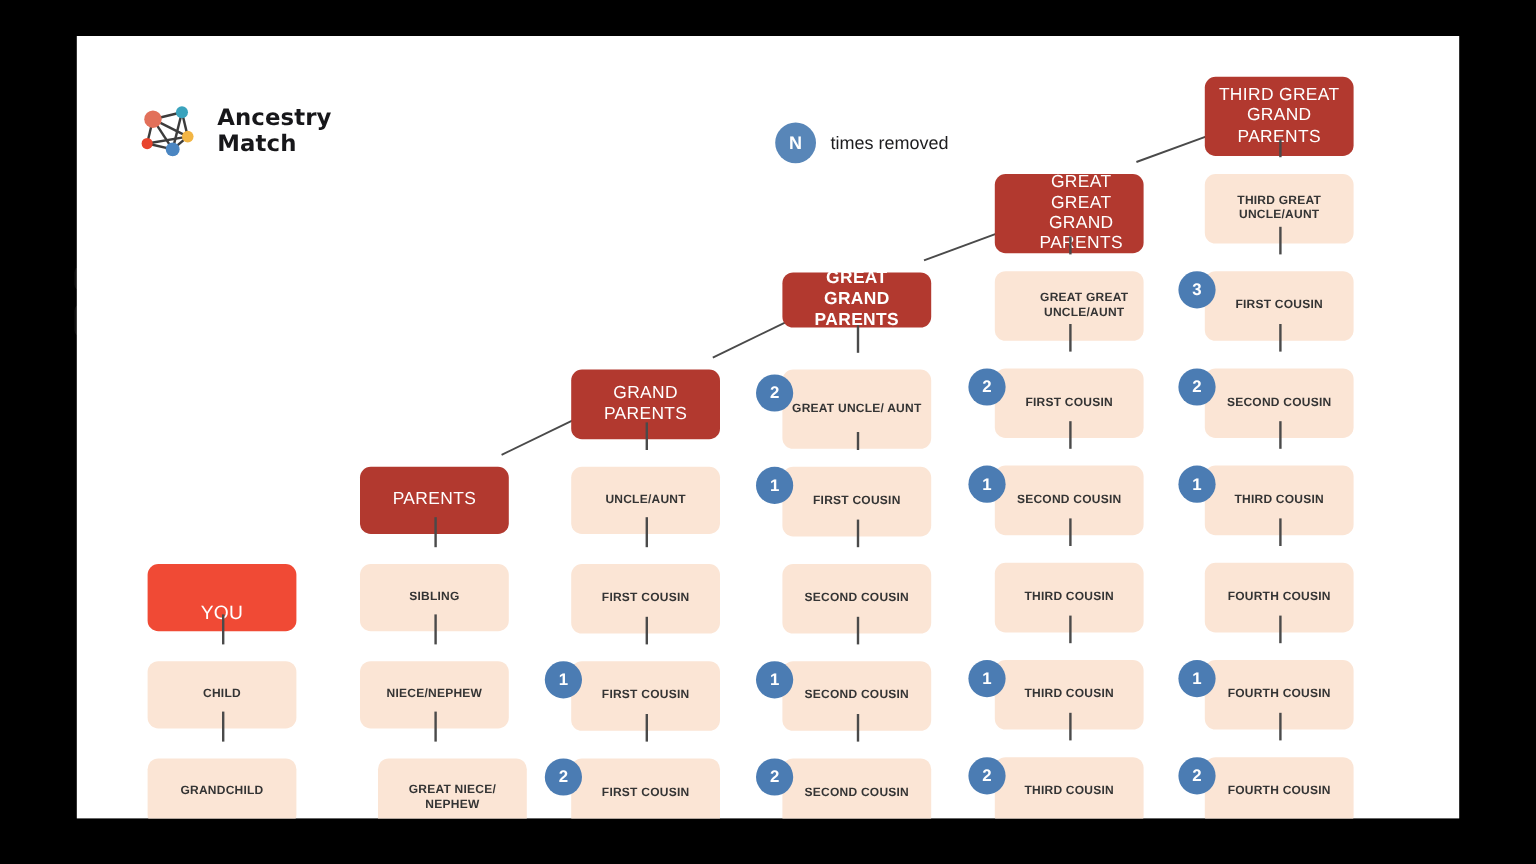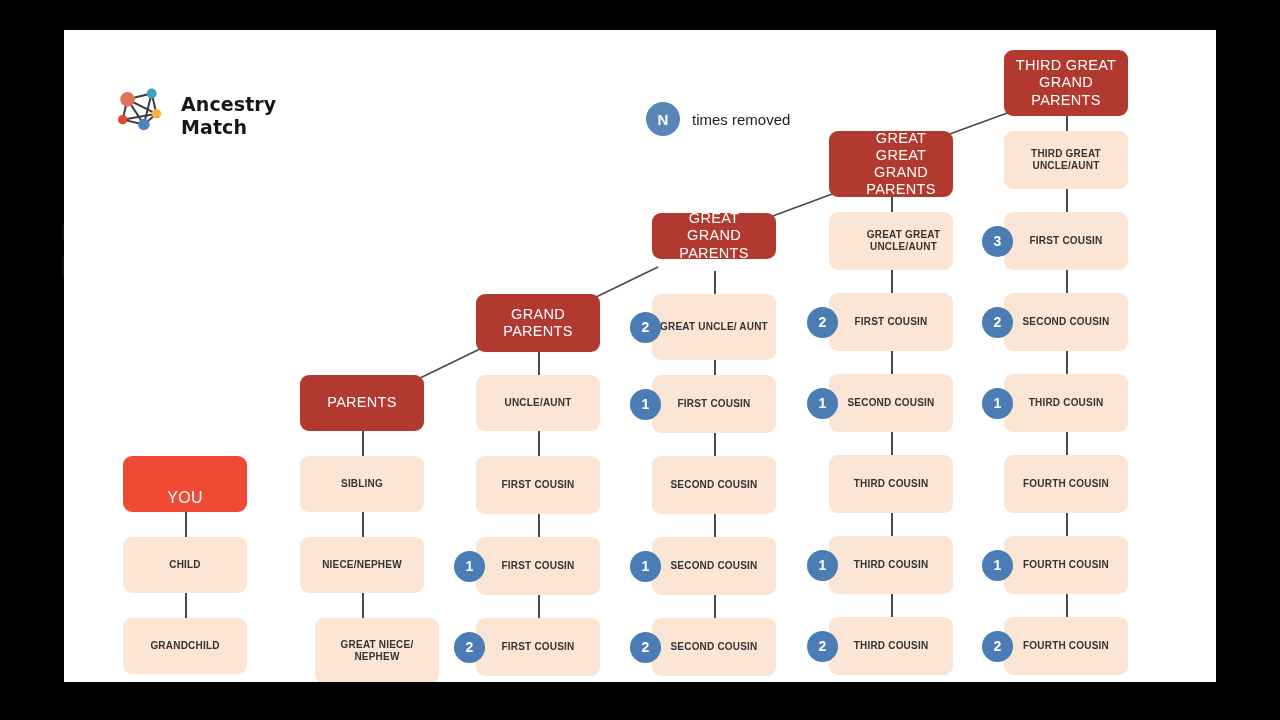--- a/index.html
+++ b/index.html
@@ -25,21 +25,21 @@
   }
   .rec-stop .sq { width:15px; height:15px; background:#f4462e; border-radius:2px; }
 
   
   #canvas {
     position:absolute; left:64px; top:30px; width:1152px; height:652px;
     background:#ffffff; overflow:hidden;
   }
 
   
-  #brand { position:absolute; left:48px; top:50px; display:flex; align-items:flex-end; gap:11px; }
+  #brand { position:absolute; left:48px; top:50px; display:flex; align-items:center; gap:11px; }
   #brand .mark { width:58px; height:58px; display:block; }
   #brand .wordmark {
     font-family:"DejaVu Sans", sans-serif;
     font-size:19px; font-weight:700; color:#17171a; line-height:1.18;
     letter-spacing:0.1px;
   }
 
   
   #legend { position:absolute; left:582px; top:72px; display:flex; align-items:center; gap:12px; }
   #legend .chip {
@@ -53,20 +53,21 @@
   
   #chart { position:absolute; inset:0; }
 
   .node {
     position:absolute;
     border-radius:9px;
     display:flex; align-items:center; justify-content:center;
     text-align:center;
     padding:4px 8px;
     line-height:1.18;
+    margin-top:14px;
   }
   .node .txt { display:block; width:100%; }
 
   .node.ancestor {
     background:#b2392f; color:#ffffff;
     font-size:14.5px; font-weight:400; letter-spacing:0.3px;
   }
   .node.self {
     background:#f04a35; color:#ffffff;
     font-size:16px; font-weight:400; letter-spacing:0.3px;
@@ -179,21 +180,21 @@
         <div class="vline" style="left: 474px; top: 484px; height: 23px;"></div>
         <div class="node rel" style="left: 412px; top: 507px; width: 124px; height: 58px;">
           <span class="txt">FIRST COUSIN</span>
         </div>
         <div class="badge" style="left: 390px; top: 520.5px;">1</div>
         <div class="vline" style="left: 474px; top: 565px; height: 23px;"></div>
         <div class="node rel" style="left: 412px; top: 588px; width: 124px; height: 58px;">
           <span class="txt">FIRST COUSIN</span>
         </div>
         <div class="badge" style="left: 390px; top: 601.5px;">2</div>
-        <div class="node ancestor" style="left: 588px; top: 183px; width: 124px; height: 46px;">
+        <div class="node ancestor" style="left: 588px; top: 183px; width: 124px; height: 46px; font-weight: bold;">
           <span class="txt">GREAT GRAND PARENTS</span>
         </div>
         <div class="vline" style="left: 650px; top: 241px; height: 23px;"></div>
         <div class="node rel" style="left: 588px; top: 264px; width: 124px; height: 66px;">
           <span class="txt">GREAT UNCLE/ AUNT</span>
         </div>
         <div class="badge" style="left: 566px; top: 281.5px;">2</div>
         <div class="vline" style="left: 650px; top: 330px; height: 15px;"></div>
         <div class="node rel" style="left: 588px; top: 345px; width: 124px; height: 58px;">
           <span class="txt">FIRST COUSIN</span>

